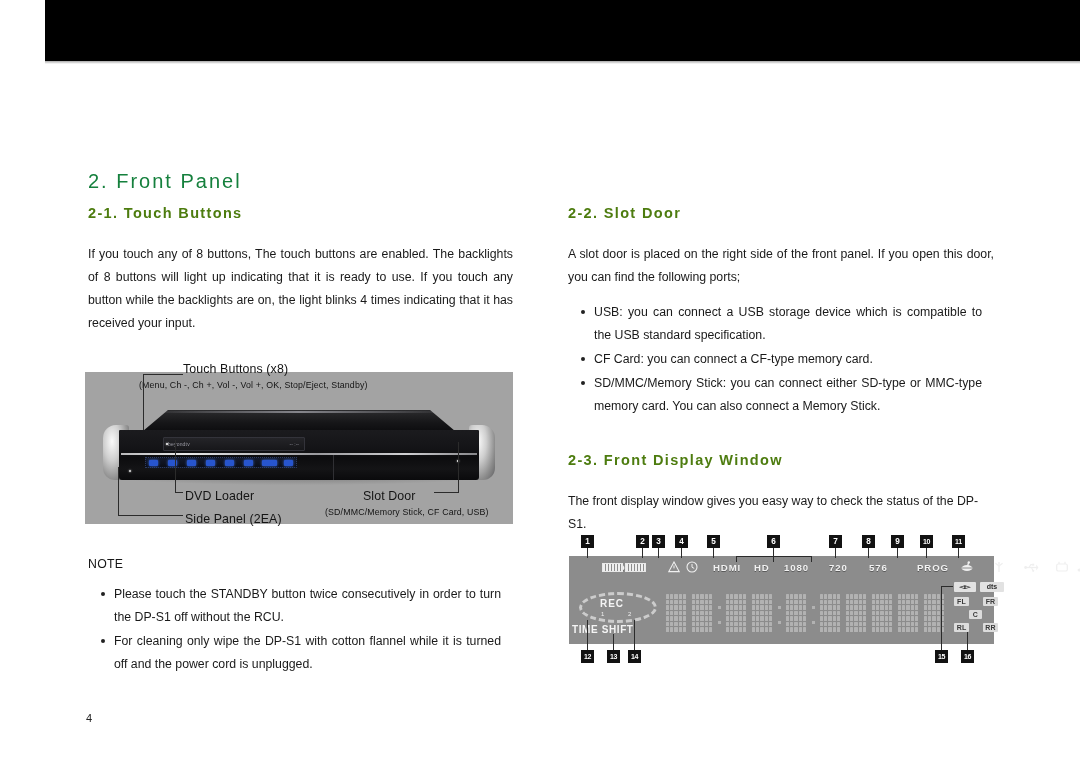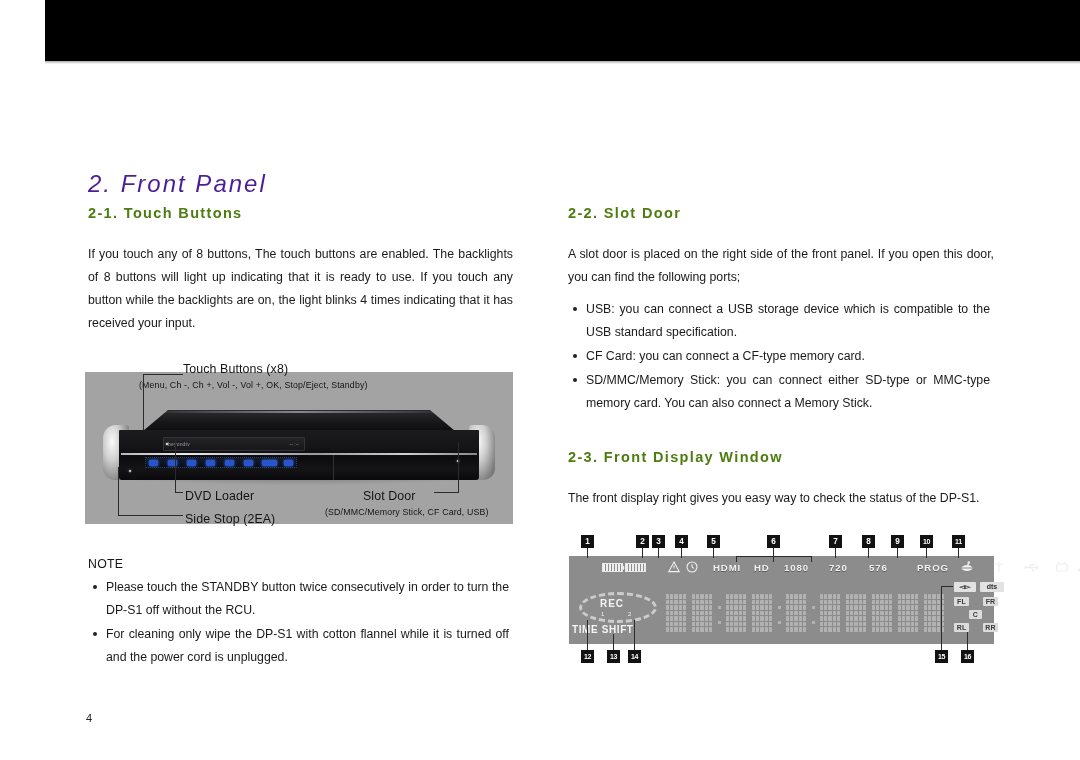--- a/index.html
+++ b/index.html
@@ -29,26 +29,25 @@
     position: absolute;
     left: 45px; top: 61px;
     width: 1035px; height: 3px;
     background: linear-gradient(to bottom, #a9a9a9, #ffffff);
   }
 
   
   #chapter-title {
     position: absolute;
     left: 88px; top: 170px;
-    font-size: 24px;
+    font-size: 20px;
     letter-spacing: 2.0px;
     font-weight: 400;
-    color: #4c1d95;
+    color: #15803d;
     white-space: nowrap;
-    font-style: italic;
   }
 
   
   .col { position: absolute; }
   #col-left  { left: 88px;  top: 205px; width: 425px; }
   #col-right { left: 568px; top: 205px; width: 426px; }
 
   h3.section-head {
     margin: 0 0 22px 0;
     font-size: 14.5px;
@@ -59,21 +58,21 @@
   }
   p.body {
     margin: 0 0 9px 0;
     font-size: 12.3px;
     line-height: 23px;
     text-align: justify;
     color: #1a1a1a;
   }
   p.body.nojust { text-align: left; }
 
-  ul.bullets { margin: 4px; padding: 0; list-style: none; }
+  ul.bullets { margin: 12px; padding: 0; list-style: none; }
   ul.bullets li {
     position: relative;
     padding-left: 14px;
     font-size: 12.3px;
     line-height: 23px;
     text-align: justify;
     color: #1a1a1a;
     margin-bottom: 1px;
   }
   ul.bullets li::before {
@@ -332,21 +331,21 @@
 
   <div class="col" id="col-right">
     <h3 class="section-head">2-2. Slot Door</h3>
     <p class="body">A slot door is placed on the right side of the front panel. If you open this door, you can find the following ports;</p>
     <ul class="bullets">
       <li>USB: you can connect a USB storage device which is compatible to the USB standard specification.</li>
       <li class="last">CF Card: you can connect a CF-type memory card.</li>
       <li>SD/MMC/Memory Stick: you can connect either SD-type or MMC-type memory card. You can also connect a Memory Stick.</li>
     </ul>
     <h3 class="section-head" style="margin-top:34px;">2-3. Front Display Window</h3>
-    <p class="body nojust">The front display right gives you easy way to check the status of the DP-S1.</p>
+    <p class="body nojust">The front display window gives you easy way to check the status of the DP-S1.</p>
   </div>
 
   <div id="photo-figure">
 
     <div class="cap big" style="left:98px; top:-10px;">Touch Buttons (x8)</div>
     <div class="cap small" style="left:54px; top:8px;">(Menu, Ch -, Ch +, Vol -, Vol +, OK, Stop/Eject, Standby)</div>
     <div class="hline leader" style="left:58px; top:2px; width:40px;"></div>
     <div class="vline leader" style="left:58px; top:2px; height:72px; width:1px;"></div>
 
     <div id="device">
@@ -375,21 +374,21 @@
         <div id="dev-door-seam"></div>
         <div class="dot-led" style="left:338px; top:30px;"></div>
         <div class="dot-led" style="left:10px; top:40px; background:#d6d6d6;"></div>
       </div>
     </div>
 
     <div class="cap big" style="left:100px; top:117px;">DVD Loader</div>
     <div class="vline leader" style="left:90px; top:68px; height:52px;"></div>
     <div class="hline leader" style="left:90px; top:120px; width:8px;"></div>
 
-    <div class="cap big" style="left:100px; top:140px;">Side Stop (2EA)</div>
+    <div class="cap big" style="left:100px; top:140px;">Side Panel (2EA)</div>
     <div class="vline leader" style="left:33px; top:95px; height:48px;"></div>
     <div class="hline leader" style="left:33px; top:143px; width:65px;"></div>
 
     <div class="cap big" style="left:278px; top:117px;">Slot Door</div>
     <div class="cap small" style="left:240px; top:135px;">(SD/MMC/Memory Stick, CF Card, USB)</div>
     <div class="vline leader" style="left:373px; top:70px; height:50px;"></div>
     <div class="hline leader" style="left:349px; top:120px; width:25px;"></div>
   </div>
 
   <div id="note-block">

